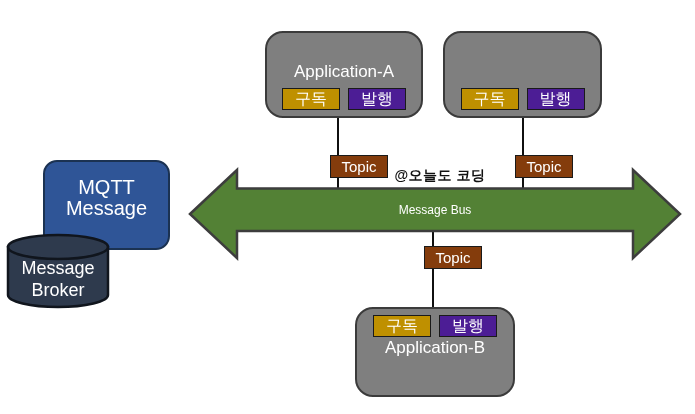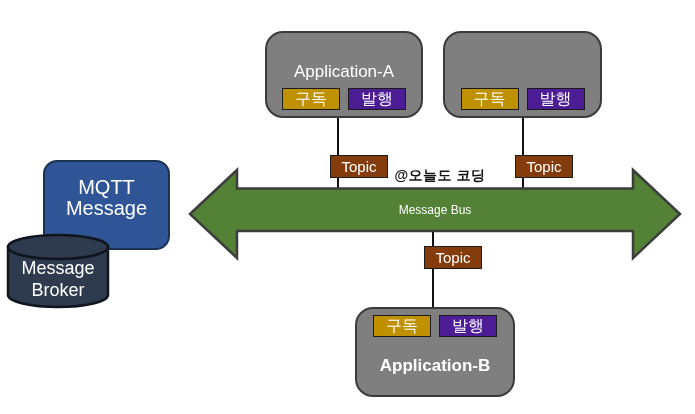--- a/index.html
+++ b/index.html
@@ -11,21 +11,21 @@
   .app-box{
     position:absolute;box-sizing:border-box;
     background:#7F7F7F;border:2.5px solid #3B3B3B;border-radius:18px;
     display:flex;flex-direction:column;align-items:center;z-index:2;
   }
   .app-a{left:265px;top:31px;width:158px;height:87px;justify-content:flex-end;padding-bottom:6px;}
   .app-c{left:443px;top:31px;width:159px;height:87px;justify-content:flex-end;padding-bottom:6px;}
   .app-b{left:355px;top:307px;width:160px;height:90px;justify-content:flex-start;padding-top:6px;}
   .app-label{color:#fff;font-size:17px;line-height:21px;}
   .app-a .app-label,.app-c .app-label{margin-bottom:6px;}
-  .app-b .app-label{margin-top:18px;font-weight:bold;}
+  .app-b .app-label{margin-top:0;}
   .badge-row{display:flex;gap:8px;border-radius:6px;}
   .badge{
     box-sizing:border-box;width:58px;height:22px;border:1.5px solid #1a1a1a;
     color:#fff;font-size:16px;line-height:1;display:flex;align-items:center;justify-content:center;
   }
   .badge-subscribe{background:#BF9000;}
   .badge-publish{background:#4c1d95;}
   
   .topic-box{
     position:absolute;box-sizing:border-box;width:58px;height:23px;

